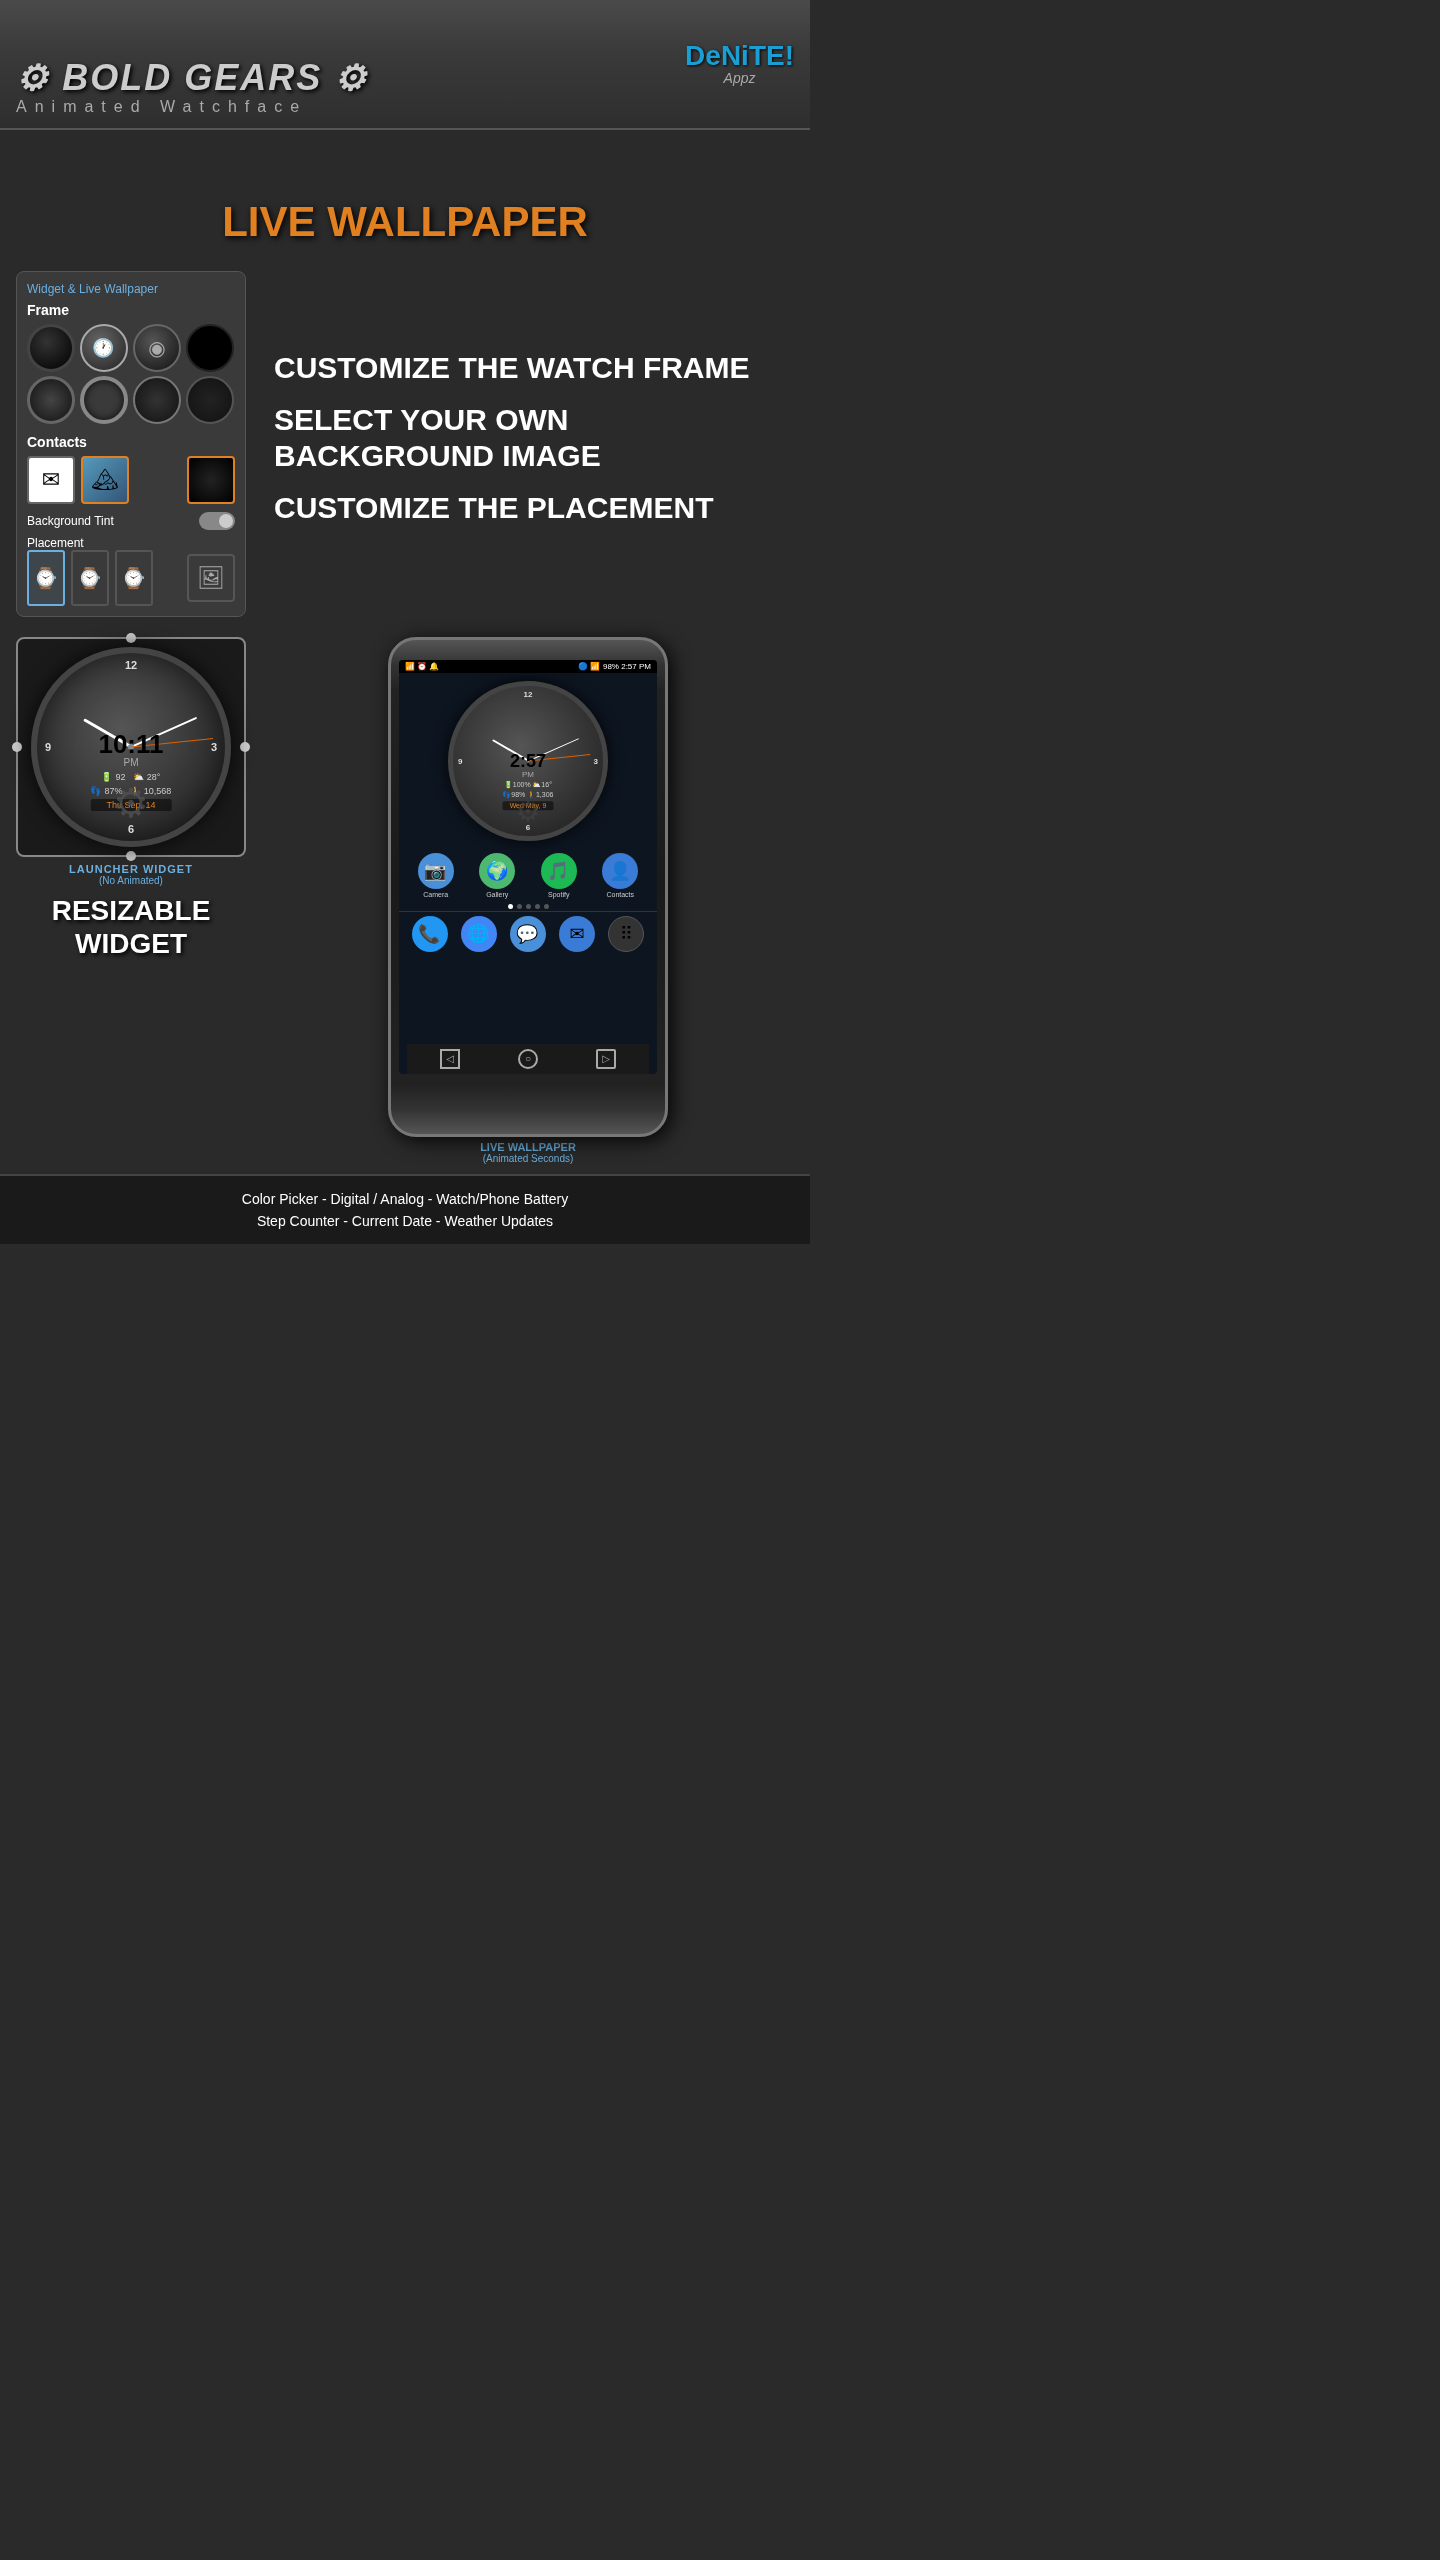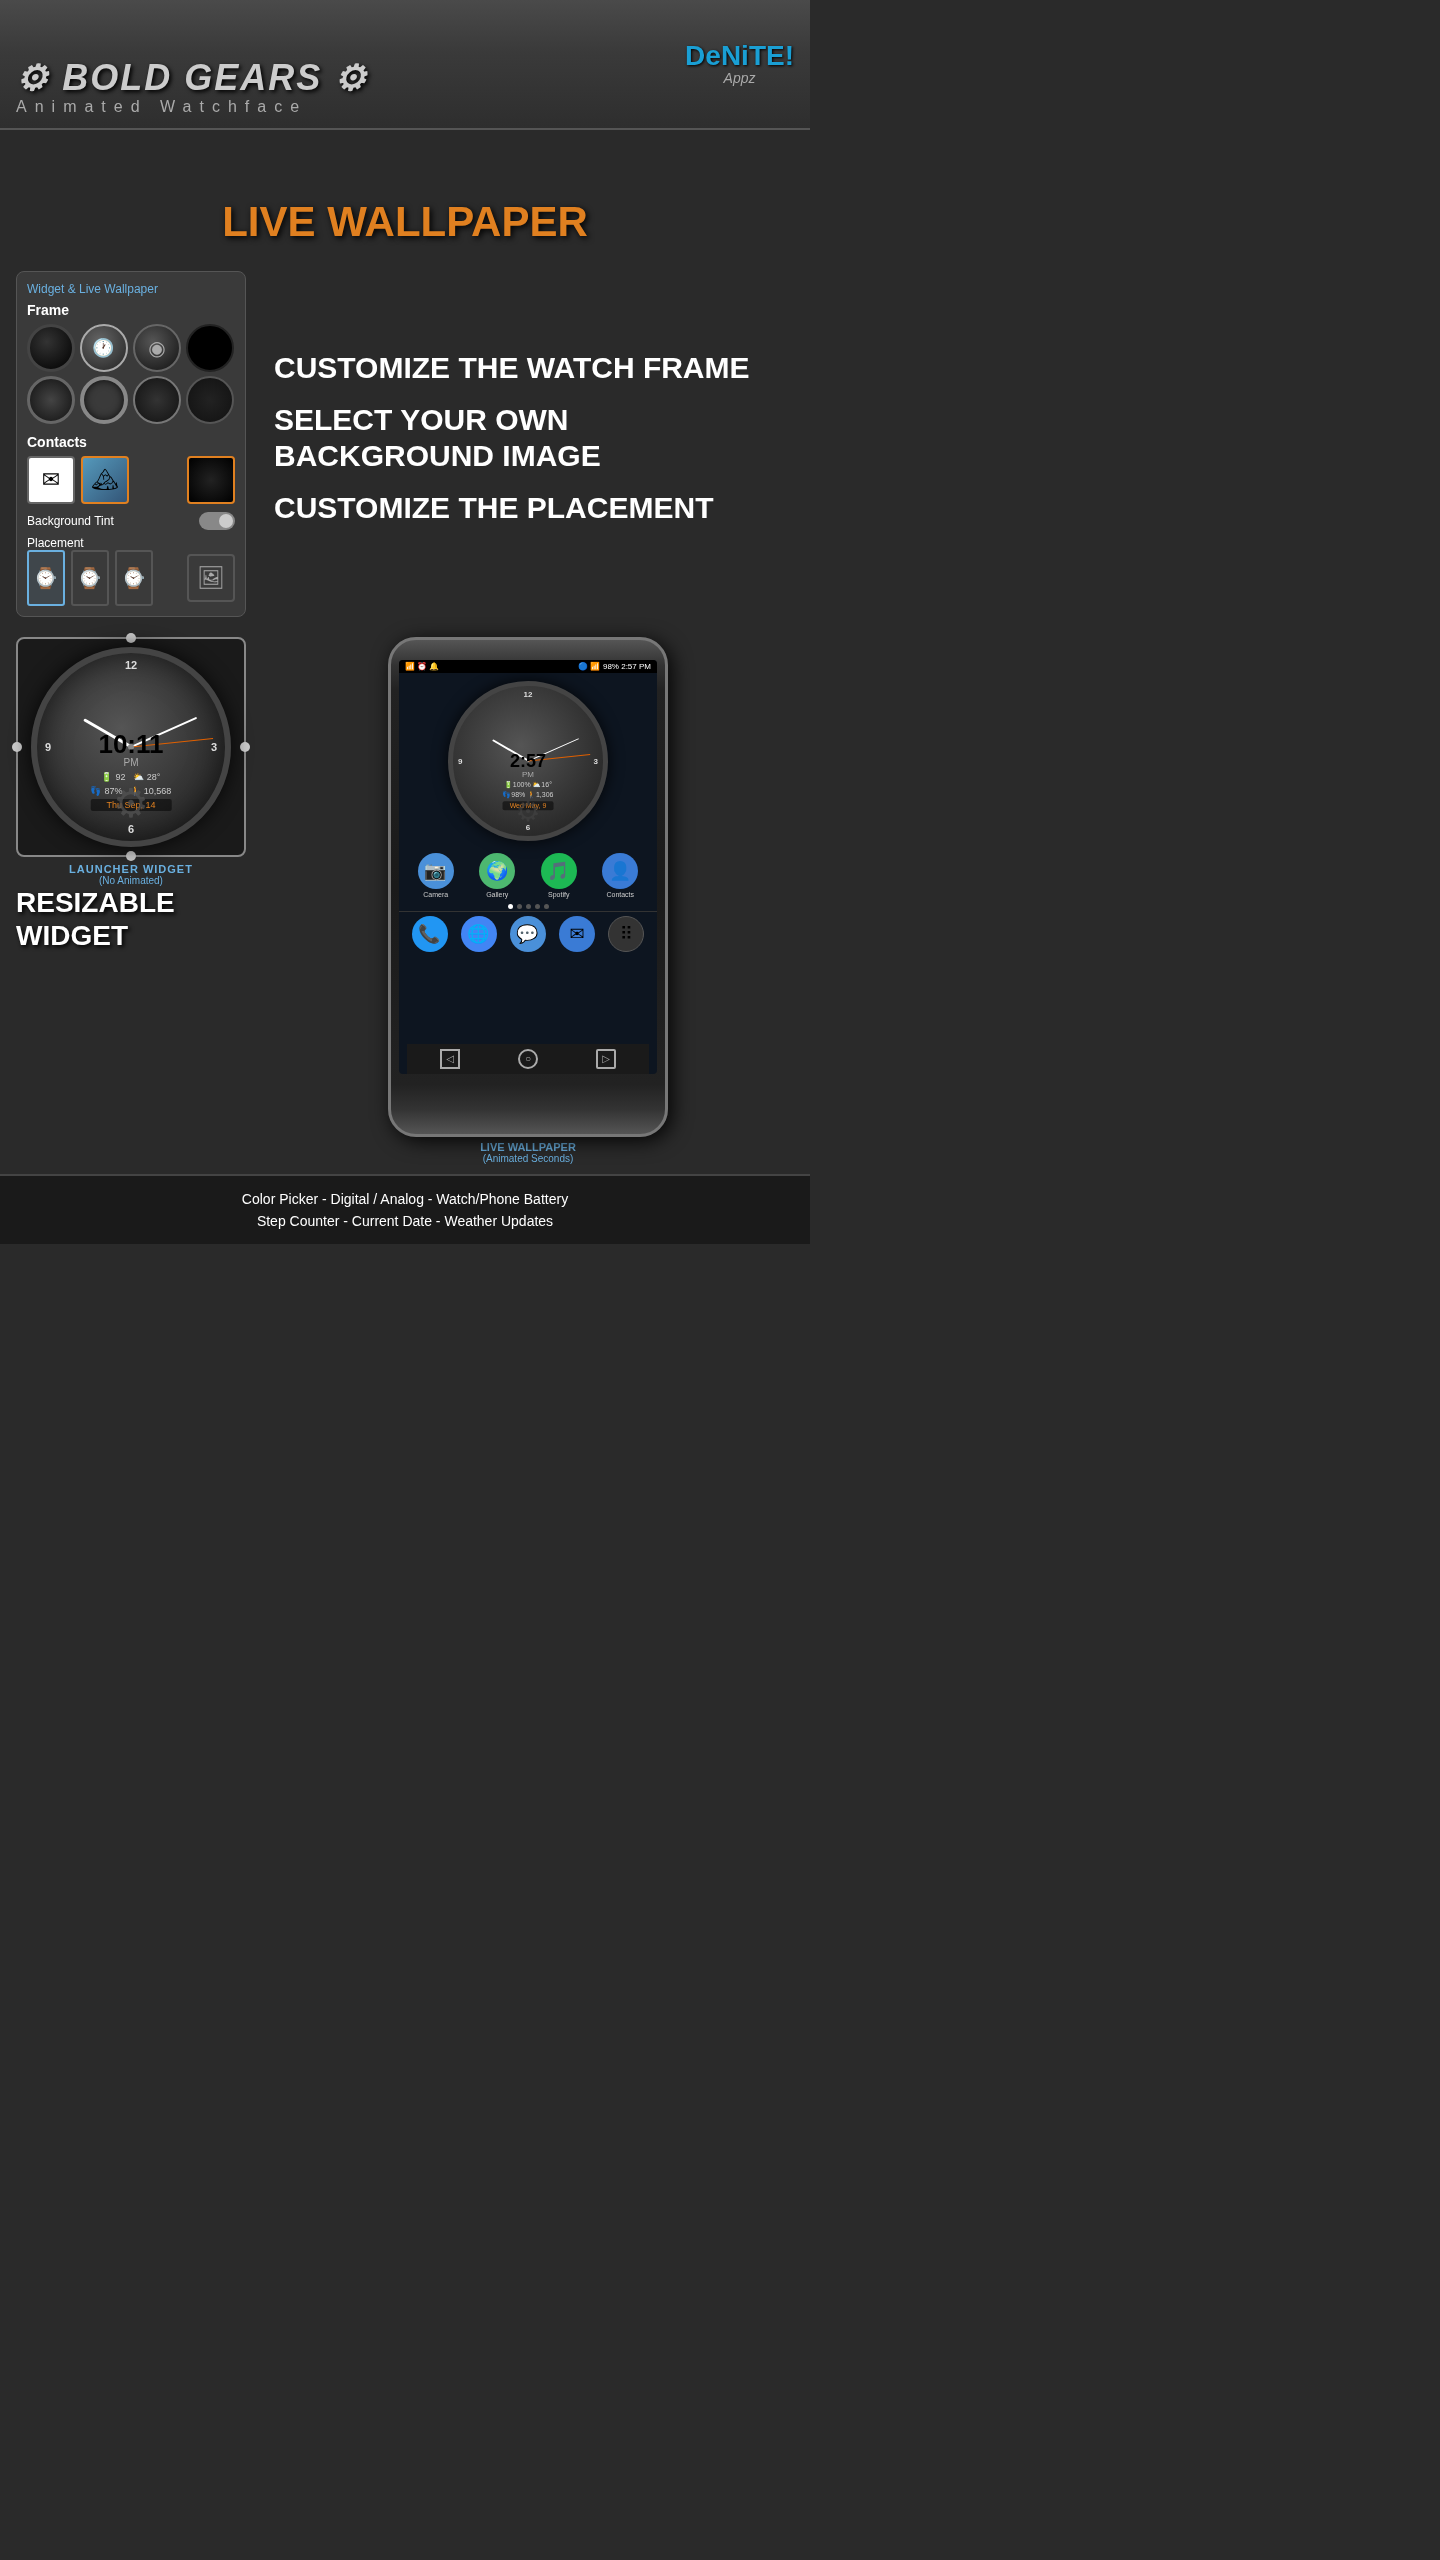--- a/index.html
+++ b/index.html
@@ -359,25 +359,27 @@
       font-weight: bold;
       text-transform: uppercase;
       letter-spacing: 1px;
     }
     .widget-label-sub {
       text-align: center;
       color: #6ab0e0;
       font-size: 10px;
     }
     .resizable-text {
+      text-align: center;
       color: #ffffff;
       font-size: 28px;
       font-weight: 900;
       text-transform: uppercase;
       line-height: 1.2;
+      margin-top: 8px;
       text-shadow: 2px 2px 4px #000;
     }
 
     
     .phone-area {
       flex: 1;
       display: flex;
       flex-direction: column;
       align-items: center;
     }

